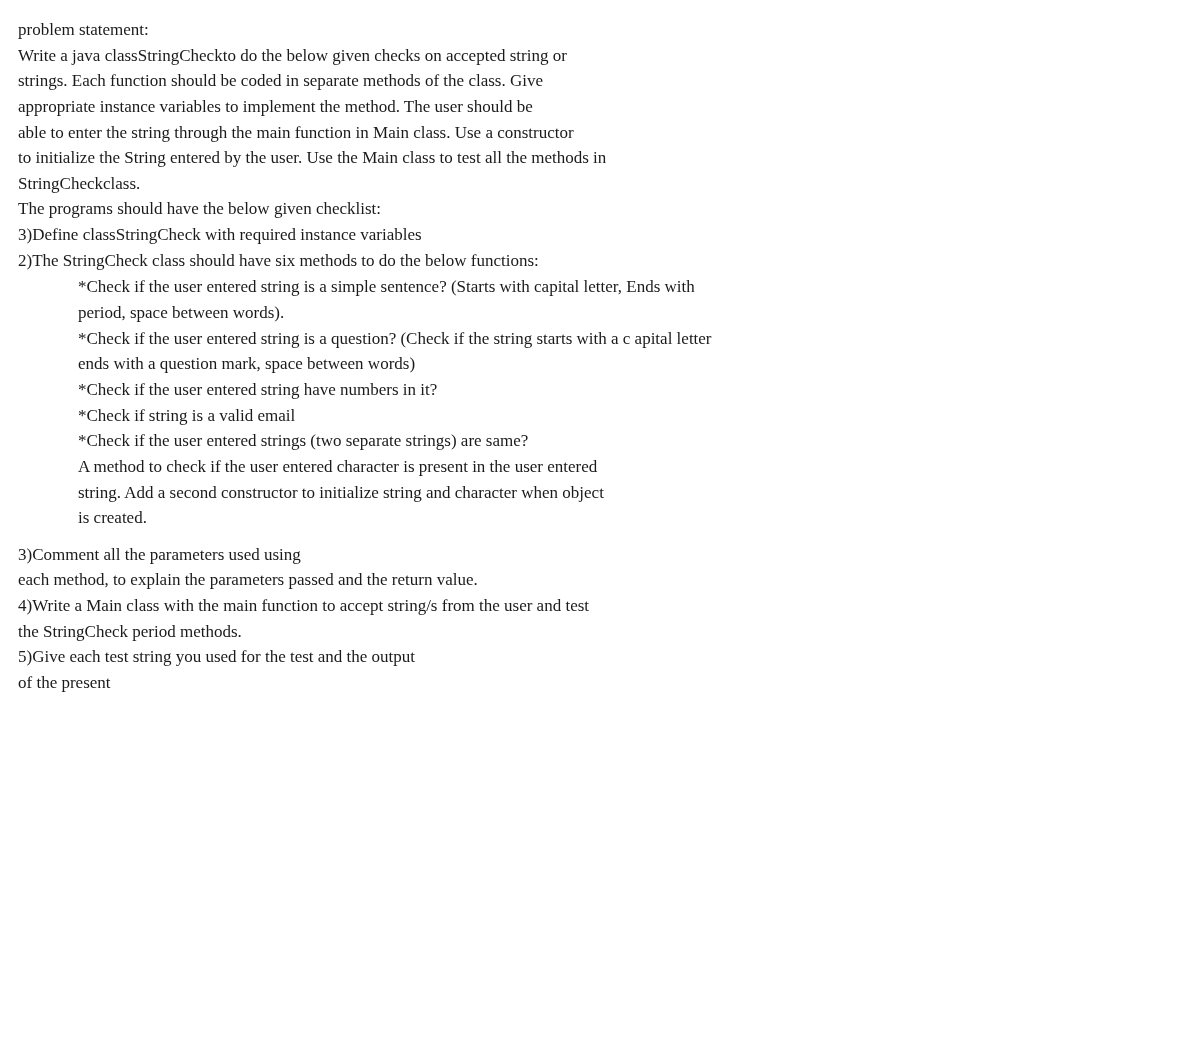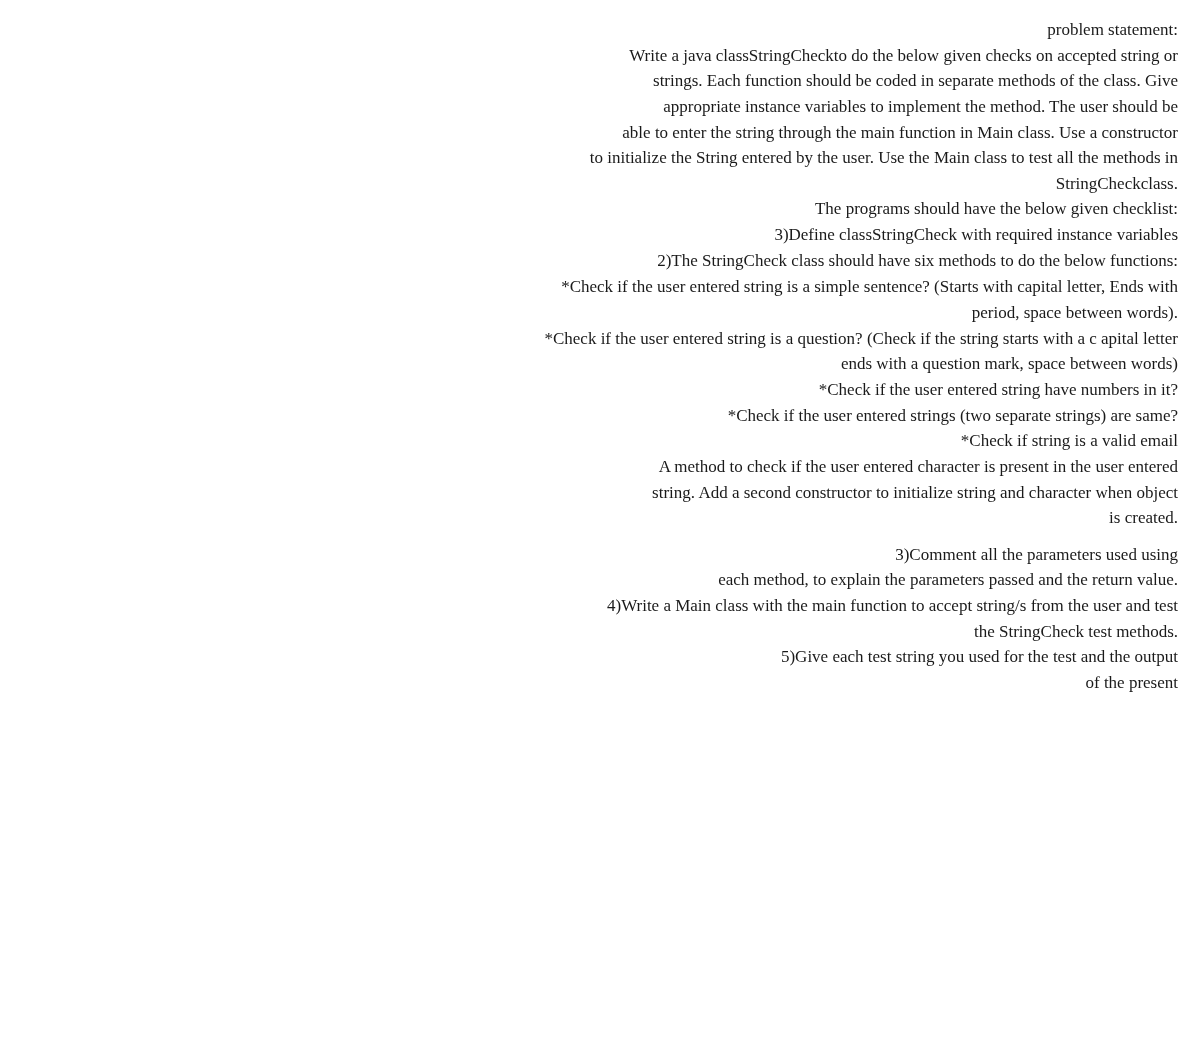--- a/index.html
+++ b/index.html
@@ -25,21 +25,20 @@
 
     .indent-block {
       margin-left: 60px;
       margin-top: 2px;
       margin-bottom: 12px;
     }
 
     .line {
       display: block;
       margin-bottom: 1px;
-      text-align: right;
     }
   </style>
 </head>
 <body>
 
 <div class="content-block">
 
   <span class="line">problem statement:</span>
 
   <div>
@@ -54,35 +53,35 @@
   <span class="line">The programs should have the below given checklist:</span>
   <span class="line">3)Define classStringCheck with required instance variables</span>
   <span class="line">2)The StringCheck class should have six methods to do the below functions:</span>
 
   <div class="indent-block">
     <span class="line">*Check if the user entered string is a simple sentence? (Starts with capital letter, Ends with</span>
     <span class="line">period, space between words).</span>
     <span class="line">*Check if the user entered string is a question? (Check if the string starts with a c apital letter</span>
     <span class="line">ends with a question mark, space between words)</span>
     <span class="line">*Check if the user entered string have numbers in it?</span>
+    <span class="line">*Check if string is a valid email</span>
     <span class="line">*Check if the user entered strings (two separate strings) are same?</span>
-    <span class="line">*Check if string is a valid email</span>
     <span class="line">A method to check if the user entered character is present in the user entered</span>
     <span class="line">string. Add a second constructor to initialize string and character when object</span>
     <span class="line">is created.</span>
   </div>
 
   <div>
     <span class="line">3)Comment all the parameters used using</span>
     <span class="line">each method, to explain the parameters passed and the return value.</span>
   </div>
 
   <div>
     <span class="line">4)Write a Main class with the main function to accept string/s from the user and test</span>
-    <span class="line">the StringCheck test methods.</span>
+    <span class="line">the StringCheck period methods.</span>
   </div>
 
   <div>
     <span class="line">5)Give each test string you used for the test and the output</span>
     <span class="line">of the present</span>
   </div>
 
 </div>
 
 </body></html>

